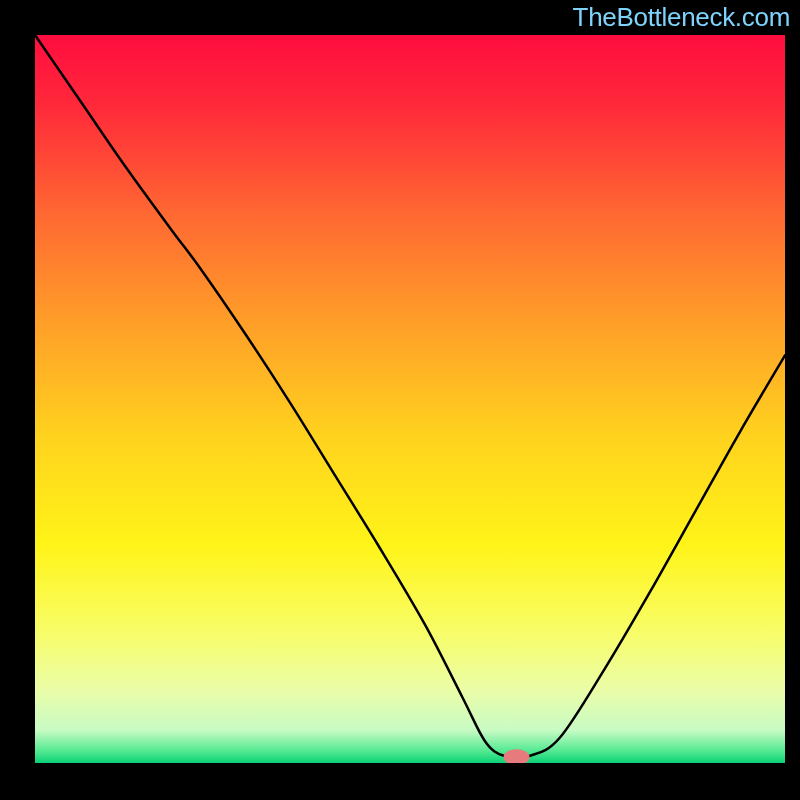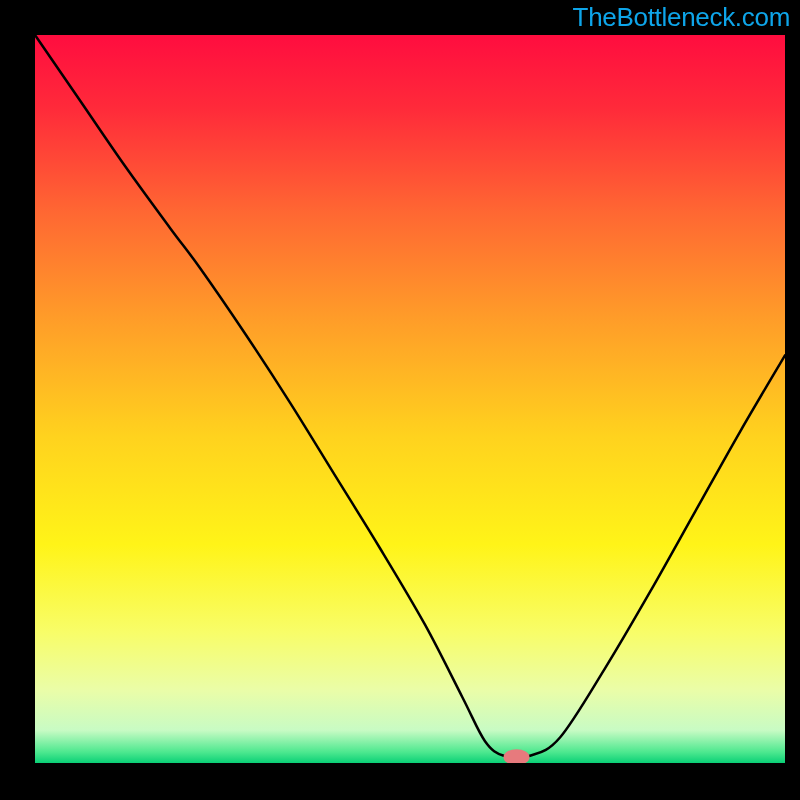--- a/index.html
+++ b/index.html
@@ -13,21 +13,21 @@
   .frame {
     position: relative;
     width: 800px;
     height: 800px;
     background: #000;
   }
   .watermark {
     position: absolute;
     top: 2px;
     right: 10px;
-    color: #0ea5e9;
+    color: #7dd3fc;
     font-family: Arial, Helvetica, sans-serif;
     font-size: 26px;
     font-weight: 500;
     letter-spacing: -0.3px;
   }
   .plot {
     position: absolute;
     display: block;
   }
 </style>

